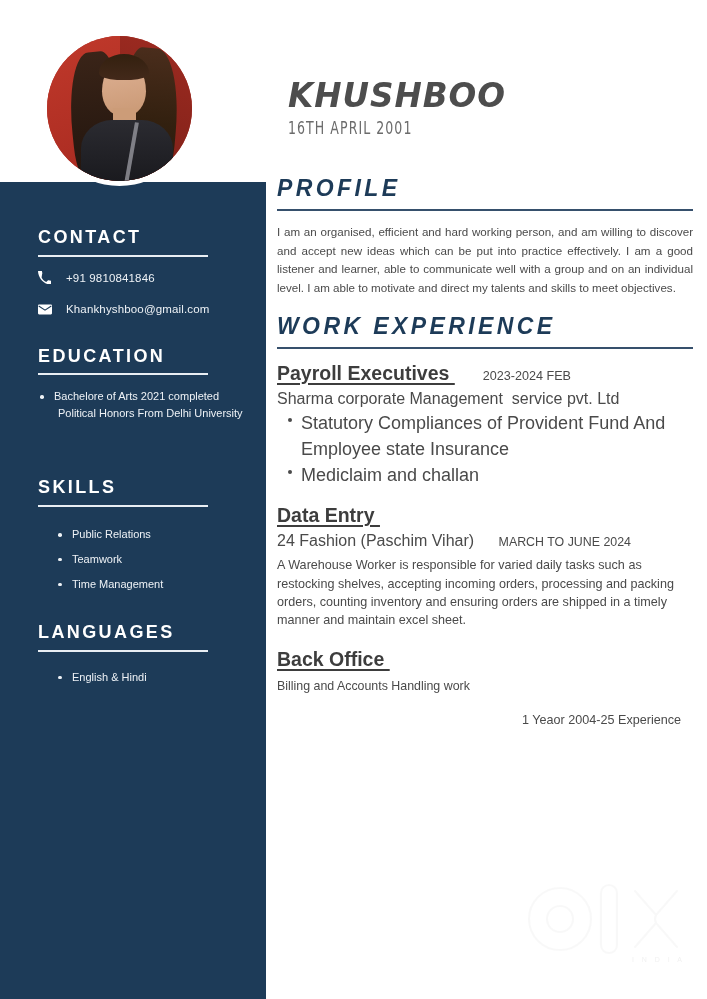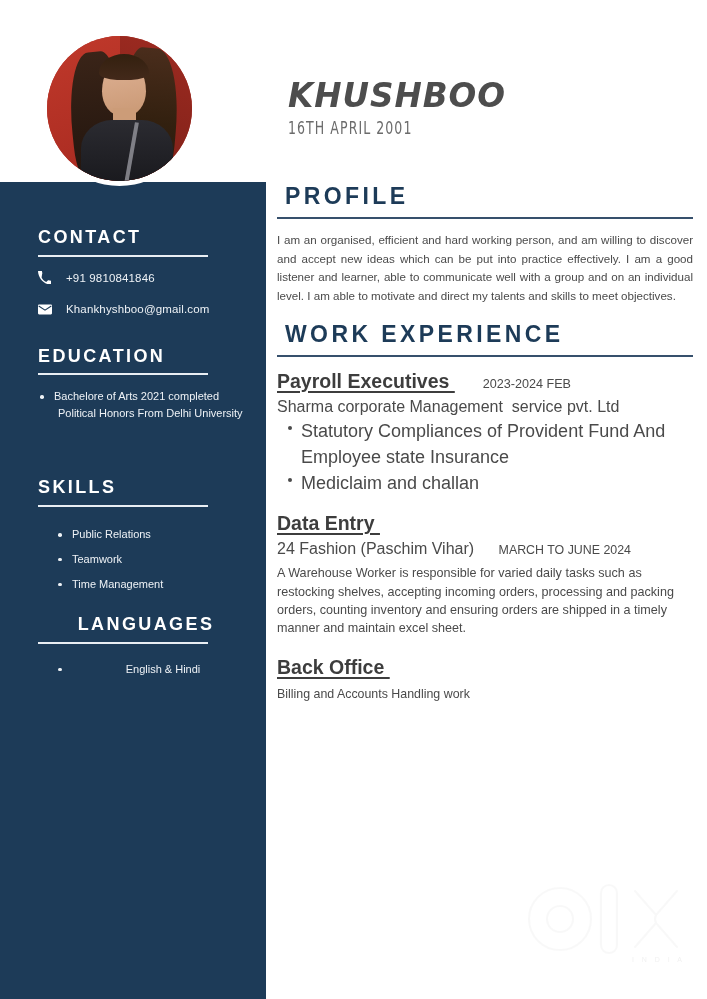--- a/index.html
+++ b/index.html
@@ -243,21 +243,22 @@
     top: 176px;
     width: 416px;
   }
   .main-head {
     color: #1d3b58;
     font-family: "Liberation Sans", sans-serif;
     font-size: 23px;
     font-weight: bold;
     letter-spacing: 3.4px;
     line-height: 1.1;
-    margin: 8px;
+    margin: 0;
+    font-style: italic;
   }
   .main-rule {
     height: 1.6px;
     background: #36506c;
     width: 100%;
     margin-top: 8px;
     margin-bottom: 12px;
   }
   #profile-text {
     color: #4a4a4a;
@@ -422,21 +423,21 @@
       <div class="side-block" style="margin-top:56px;">
         <div class="side-head">SKILLS</div>
         <div class="side-rule"></div>
         <ul class="side-list skills-list" style="padding-left:18px;padding-top:6px;">
           <li>Public Relations</li>
           <li>Teamwork</li>
           <li>Time Management</li>
         </ul>
       </div>
 
-      <div class="side-block" style="margin-top:22px;text-align:center;">
+      <div class="side-block" style="margin-top:30px;">
         <div class="side-head">LANGUAGES</div>
         <div class="side-rule"></div>
         <ul class="side-list lang-list" style="padding-left:18px;padding-top:4px;">
           <li>English &amp; Hindi</li>
         </ul>
       </div>
 
     </div>
   </div>
 
@@ -499,20 +500,21 @@
 
       <div class="job" style="margin-top:18px;">
         <div class="job-row">
           <span class="job-title">Back Office </span>
         </div>
         <div class="job-sub-row" style="margin-top:7px;">
           <span class="job-company big">Billing and Accounts Handling work</span>
         </div>
       </div>
 
+      <div id="closing-note">1 Yeaor 2004-25 Experience</div>
     </div>
 
   </div>
 
   <div id="watermark">
     <svg viewBox="0 0 170 92" fill="none" stroke="#f3f3f3" stroke-width="2.2">
       <g>
         <circle cx="37" cy="44" r="31"></circle>
         <circle cx="37" cy="44" r="13"></circle>
         <rect x="78" y="10" width="16" height="68" rx="8"></rect>

